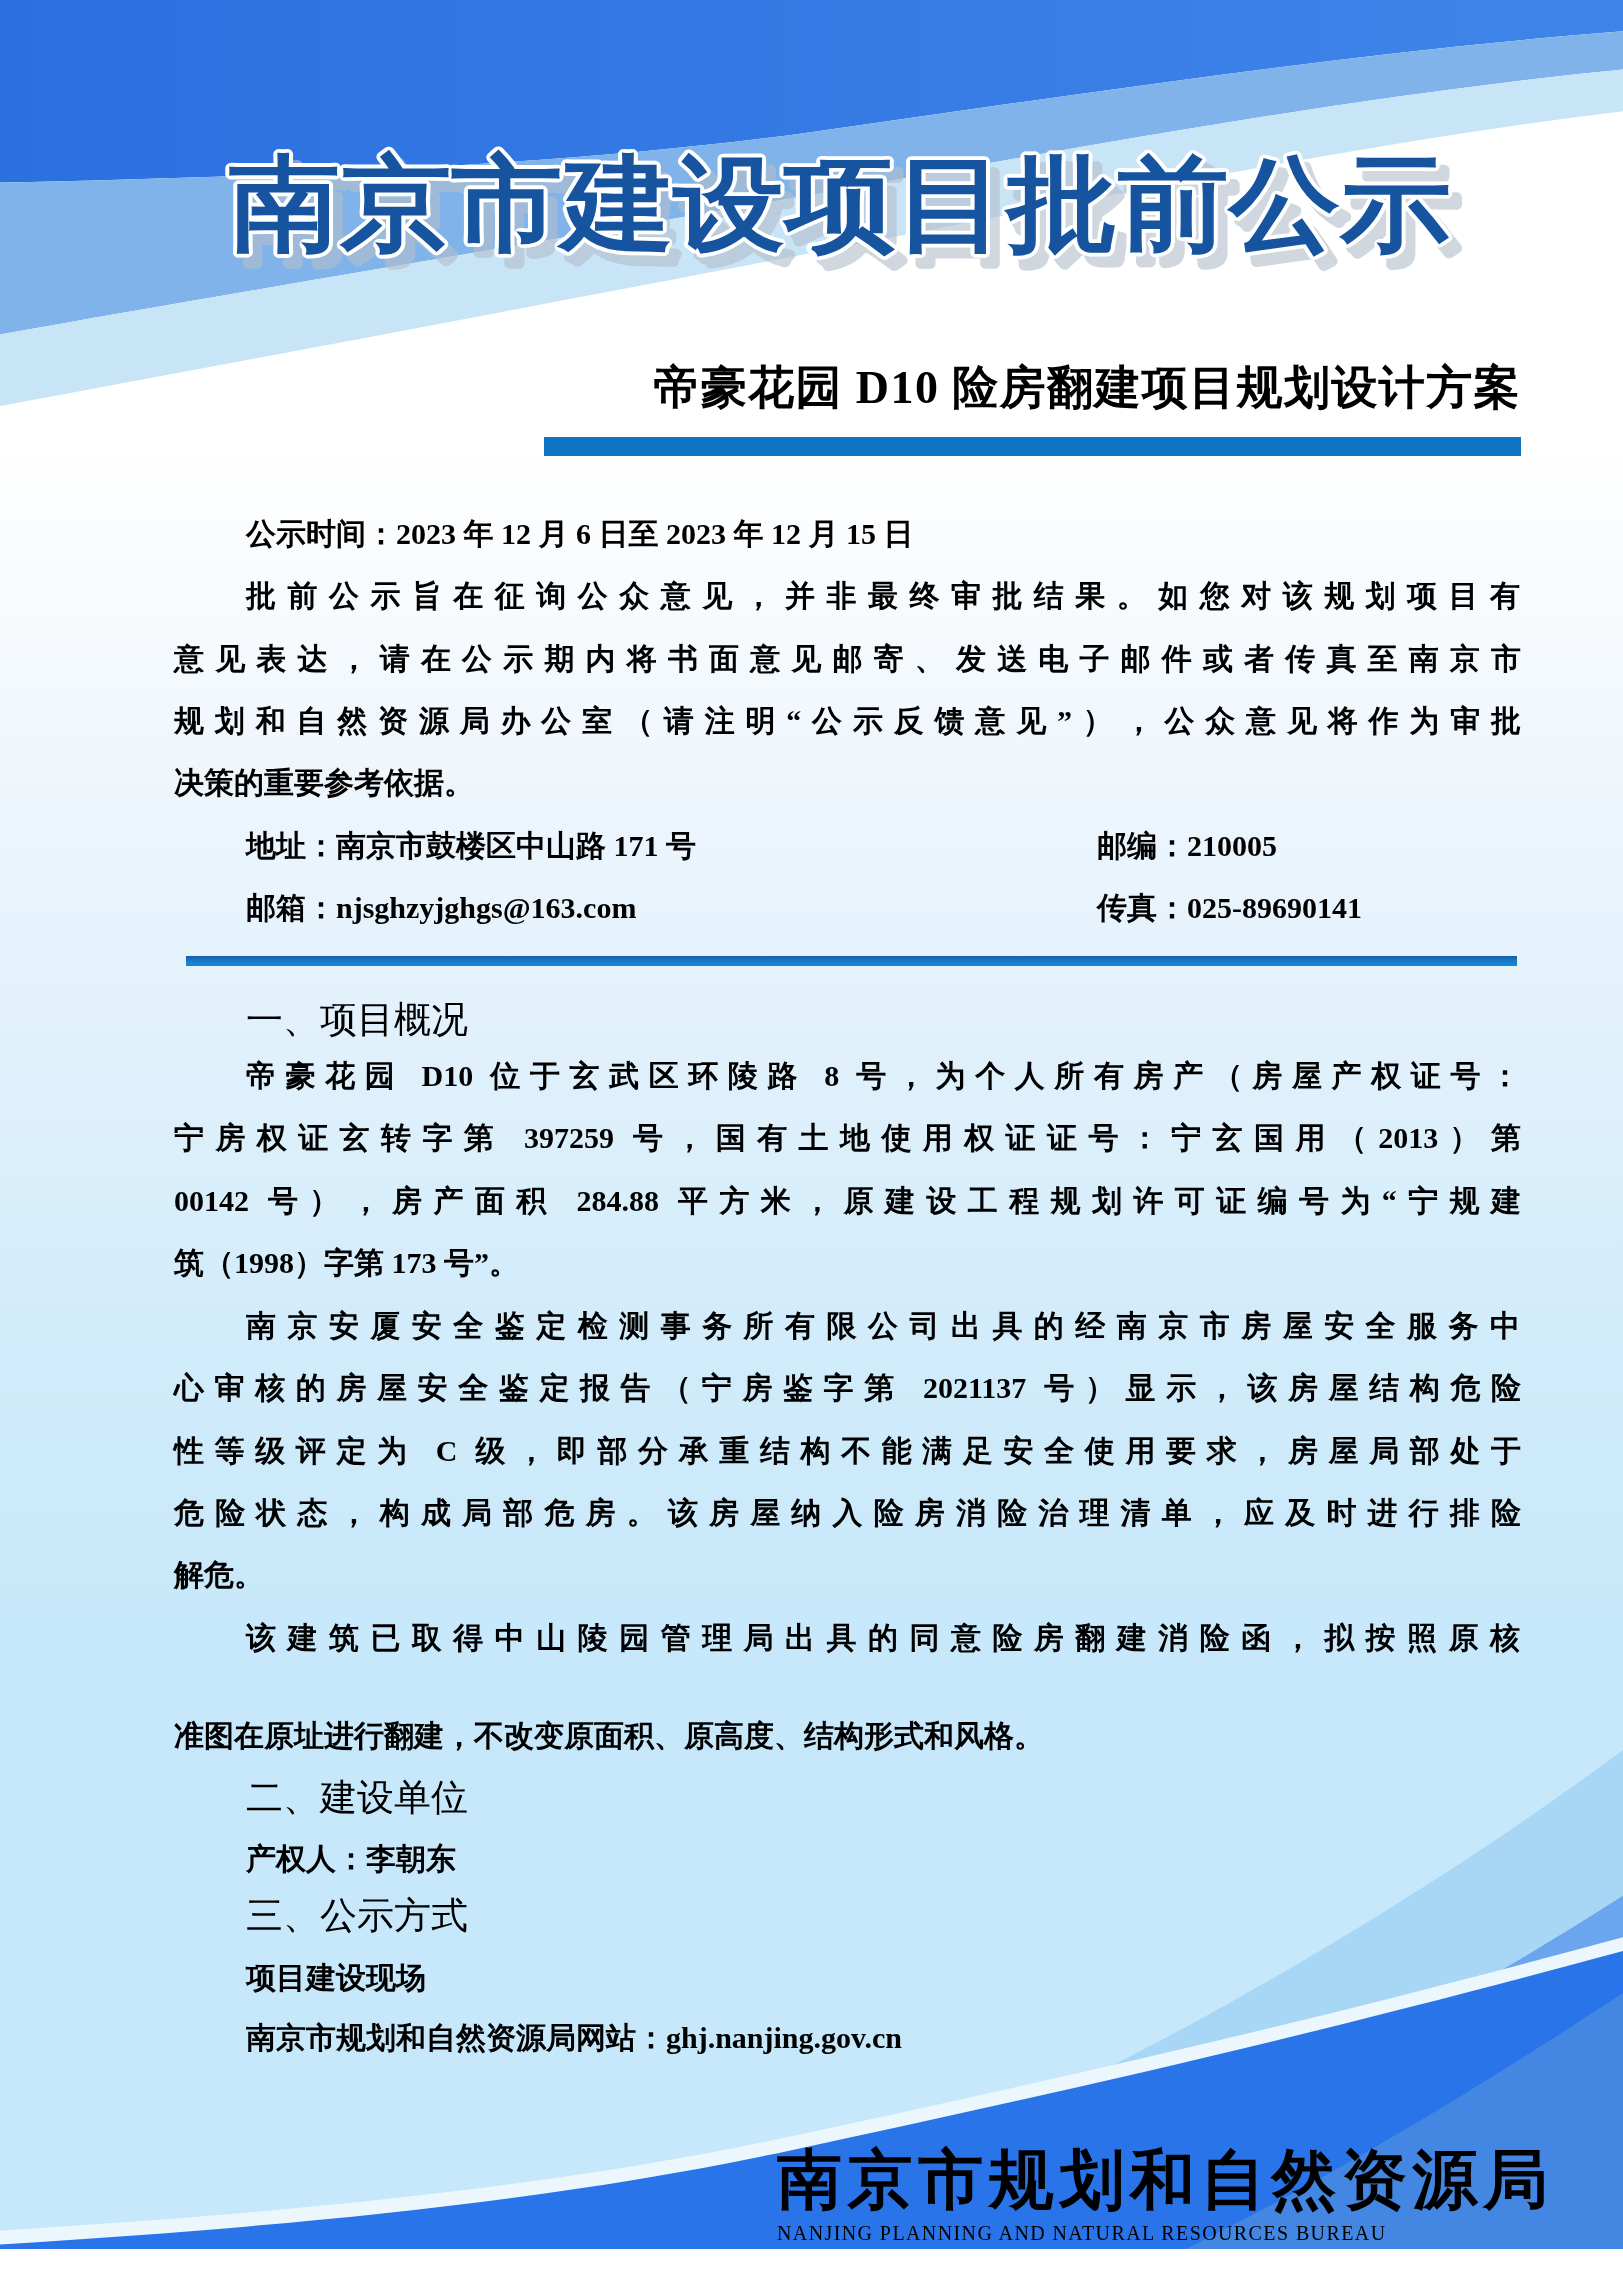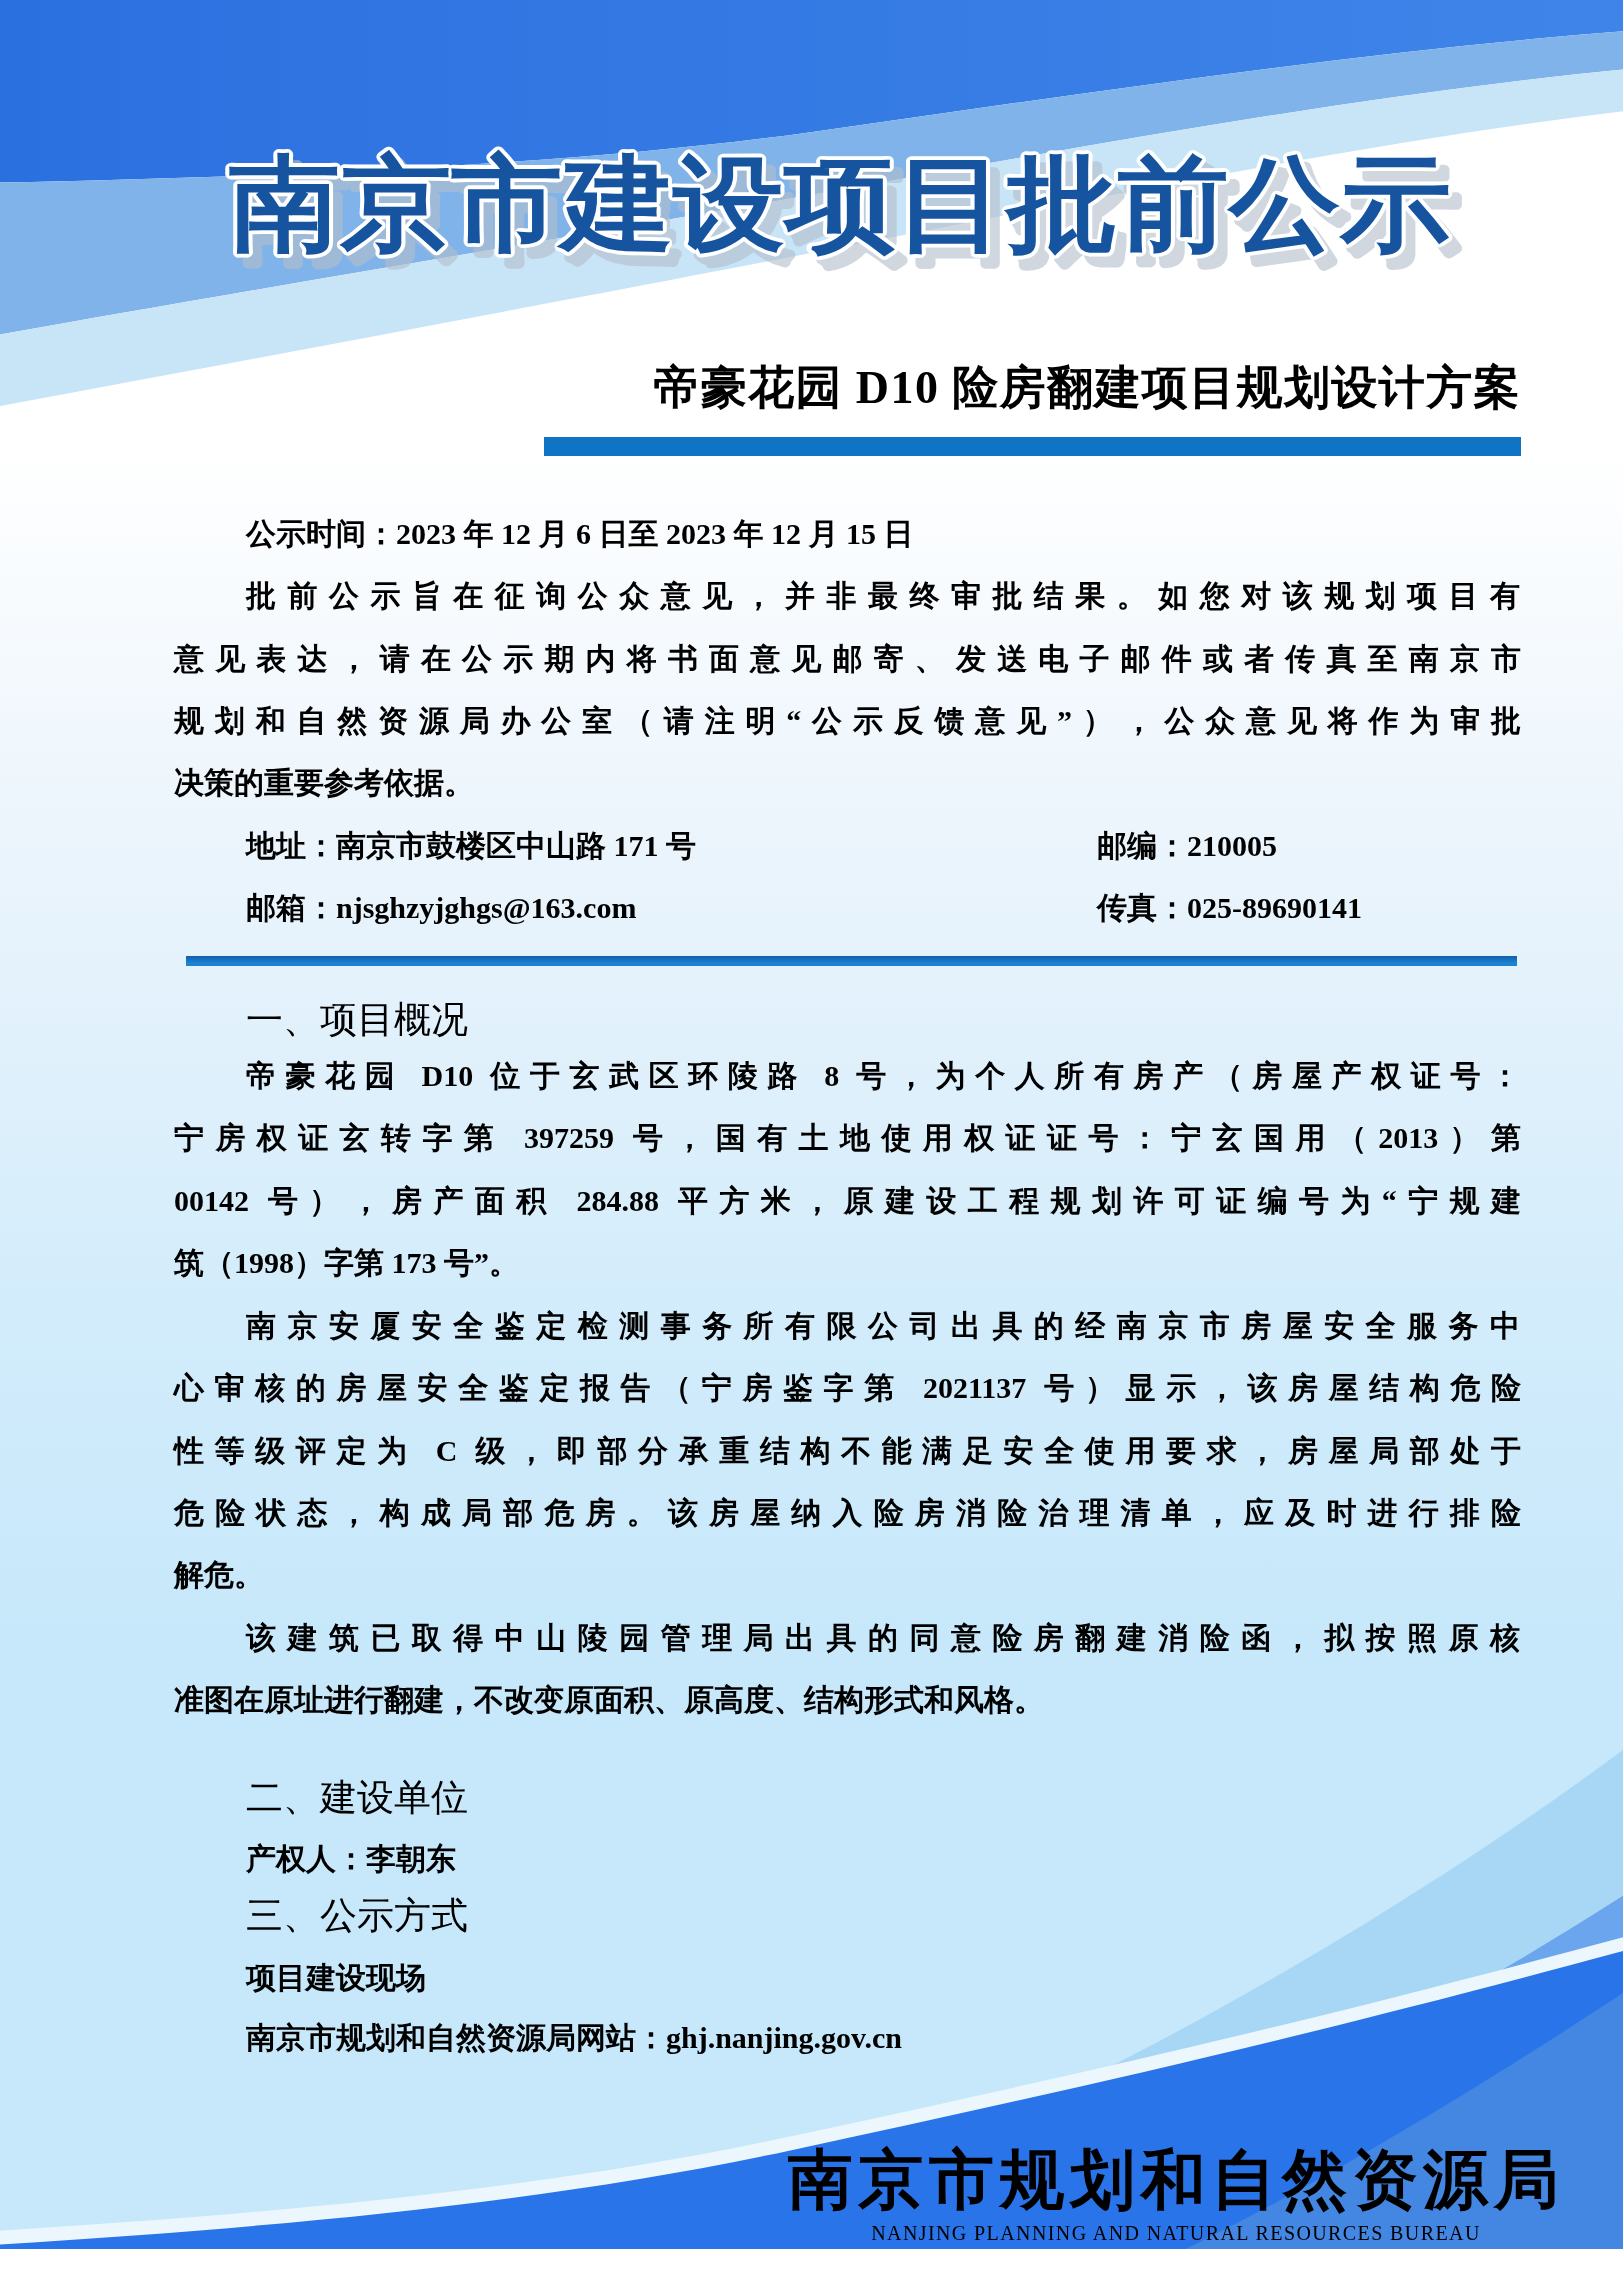--- a/index.html
+++ b/index.html
@@ -51,21 +51,21 @@
     position:absolute;top:956px;left:186px;width:1331px;height:9.7px;
     background:linear-gradient(180deg,#135fa9 0%,#1b82d4 70%,#1b82d4 100%);
   }
   .heading{
     position:absolute;left:0;width:1274px;padding-left:72px;
     font-family:"Liberation Sans","DejaVu Sans",sans-serif;
     font-size:37px;font-weight:400;line-height:44px;white-space:nowrap;
   }
   .footer-block{
     position:absolute;top:2146px;left:777px;width:798px;
-    text-align:center;
+    text-align:left;
   }
   .footer-cn{
     font-size:65px;font-weight:700;line-height:69px;
     letter-spacing:5.6px;white-space:nowrap;
   }
   .footer-en{
     margin-top:2px;
     font-size:20px;line-height:32px;letter-spacing:1.4px;white-space:nowrap;
     font-family:"Liberation Serif","DejaVu Serif",serif;
   }
@@ -123,21 +123,21 @@
     <div class="bodyline j" style="top:1179px">00142 号），房产面积 284.88 平方米，原建设工程规划许可证编号为“宁规建</div>
     <div class="bodyline" style="top:1241px">筑（1998）字第 173 号”。</div>
 
     <div class="bodyline indent j" style="top:1304px">南京安厦安全鉴定检测事务所有限公司出具的经南京市房屋安全服务中</div>
     <div class="bodyline j" style="top:1366px">心审核的房屋安全鉴定报告（宁房鉴字第 2021137 号）显示，该房屋结构危险</div>
     <div class="bodyline j" style="top:1429px">性等级评定为 C 级，即部分承重结构不能满足安全使用要求，房屋局部处于</div>
     <div class="bodyline j" style="top:1491px">危险状态，构成局部危房。该房屋纳入险房消险治理清单，应及时进行排险</div>
     <div class="bodyline" style="top:1553px">解危。</div>
 
     <div class="bodyline indent j" style="top:1616px">该建筑已取得中山陵园管理局出具的同意险房翻建消险函，拟按照原核</div>
-    <div class="bodyline" style="top:1678px">准图在原址进行翻建，不改变原面积、原高度、结构形式和风格。</div>
+    <div class="bodyline" style="top:1714px">准图在原址进行翻建，不改变原面积、原高度、结构形式和风格。</div>
 
     <div class="heading" style="top:1776px">二、建设单位</div>
     <div class="bodyline indent" style="top:1837px">产权人：李朝东</div>
 
     <div class="heading" style="top:1894px">三、公示方式</div>
     <div class="bodyline indent" style="top:1956px">项目建设现场</div>
     <div class="bodyline indent" style="top:2016px">南京市规划和自然资源局网站：ghj.nanjing.gov.cn</div>
   </div>
 
   <svg class="footer-svg" viewBox="0 0 2339 907" width="1624" height="630" preserveAspectRatio="none">

